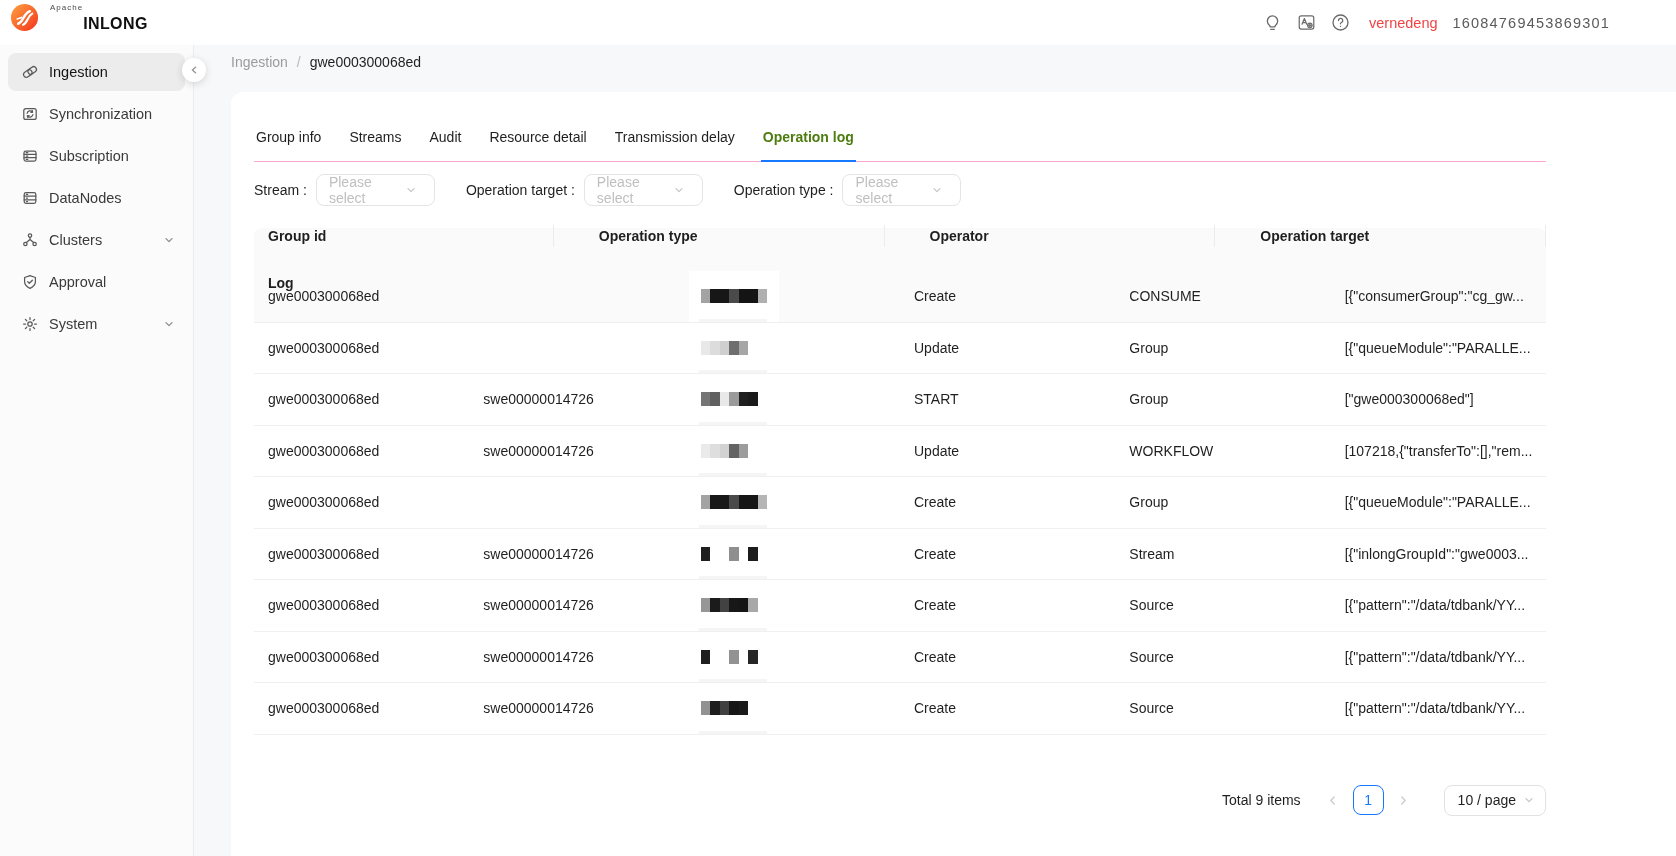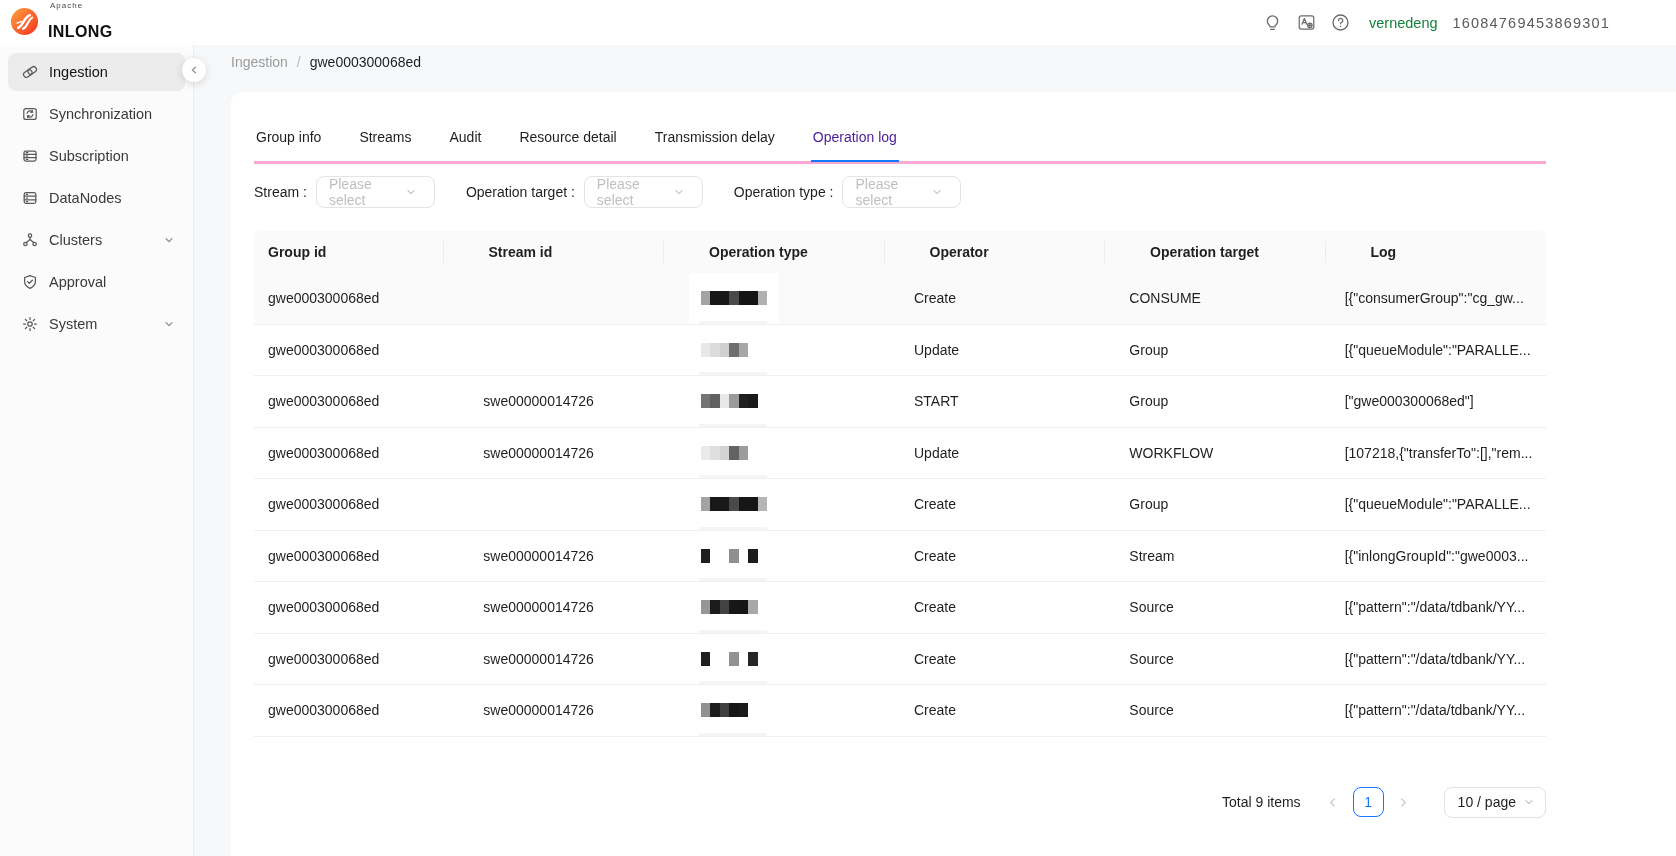--- a/index.html
+++ b/index.html
@@ -3,26 +3,26 @@
 <meta charset="utf-8">
 <style>
   * { margin:0; padding:0; box-sizing:border-box; }
   html,body { width:1676px; height:856px; overflow:hidden; background:#fff;
     font-family:"Liberation Sans", sans-serif; color:#1f1f1f; }
   body { position:relative; }
 
   
   .topbar { position:absolute; left:0; top:0; width:1676px; height:45px; background:#fff; z-index:5; }
   .logo-wrap { position:absolute; left:9px; top:2px; display:flex; align-items:center; }
-  .logo-texts { margin-left:8px; display:flex; flex-direction:column; line-height:1; }
+  .logo-texts { margin-left:8px; display:flex; flex-direction:row; line-height:1; }
   .logo-apache { font-size:8px; color:#4a4a4a; letter-spacing:1px; margin-bottom:2px; margin-left:2px; }
   .logo-name { font-size:16px; font-weight:800; color:#101010; letter-spacing:.4px;margin-top:12px; }
   .topbar-right { position:absolute; left:1263px; top:0; height:45px; display:flex; align-items:center; gap:15px; white-space:nowrap; }
   .topbar-right .hicon { display:inline-flex; width:19px; height:19px; color:#6b6b6b; cursor:pointer; }
-  .username { font-size:14.5px; color:#15803d; margin-left:4px; }
+  .username { font-size:14.5px; color:#ef4444; margin-left:4px; }
   .session-id { font-size:14.5px; color:#5a5a5a; letter-spacing:1.2px; }
 
   
   .main-bg { position:absolute; left:194px; top:45px; right:0; bottom:0; background:#f7f8fa; }
   .sidebar { position:absolute; left:0; top:45px; width:194px; bottom:0; background:#fbfbfb; border-right:1px solid #ececec; padding-top:6px; }
 
   
   .side-item { display:flex; align-items:center; height:38px; margin:2px 8px 4px 8px; padding:0 10px 0 14px; border-radius:8px; cursor:pointer; font-size:14.5px; color:#3a3a3a; }
   .side-item.active { background:#ececec; color:#141414; font-weight:500; }
   .side-icon { width:16px; height:16px; display:inline-flex; margin-right:11px; color:#595959; flex:none; }
@@ -35,35 +35,35 @@
   .breadcrumb { position:absolute; left:231px; top:54px; font-size:14px; display:flex; align-items:center; z-index:2; }
   .bc-parent { color:#9b9b9b; cursor:pointer; }
   .bc-sep { color:#b9b9b9; margin:0 9px; }
   .bc-current { color:#1f1f1f; font-weight:500; }
 
   
   .card { position:absolute; left:231px; top:92px; width:1469px; height:790px; background:#fff; border-radius:12px; padding:23px 0 0 23px; z-index:1; }
   .card-inner { width:1292px; }
 
   
-  .tabbar { display:flex; gap:34px; border-bottom:3px solid #f9a8d4; }
+  .tabbar { display:flex; gap:24px; border-bottom:1px solid #f9a8d4; }
   .tab { font-size:14px; padding:14px 2px 15px 2px; cursor:pointer; color:#1f1f1f; border-bottom:2px solid transparent; margin-bottom:-1px; }
-  .tab.active { color:#4c1d95; border-bottom-color:#1677ff; font-weight:400; }
+  .tab.active { color:#4d7c0f; border-bottom-color:#1677ff; font-weight:700; }
 
   
   .filters { display:flex; align-items:center; margin-top:12px; }
   .fgroup { display:flex; align-items:center; margin-right:31px; }
   .flabel { font-size:14px; color:#1f1f1f; margin-right:9px; }
   .fselect { width:119px; height:32px; border:1px solid #e4e4e4; border-radius:8px; background:#fff; display:flex; align-items:center; padding:0 17px 0 12px; cursor:pointer; }
   .fselect .ph { flex:1; font-size:14px; color:#bfbfbf; }
   .fselect .sel-chev { width:12px; height:12px; color:#c6c6c6; display:inline-flex; }
 
   
   .table { margin-top:22px; }
-  .thead { display:grid; grid-template-columns:repeat(6,1fr); background:#fafafa; border-radius:8px 8px 0 0; height:43px;gap:31px; }
+  .thead { display:grid; grid-template-columns:repeat(4,1fr); background:#fafafa; border-radius:8px 8px 0 0; height:43px;gap:31px; }
   .th { position:relative; display:flex; align-items:center; padding-left:14px; font-size:14px; font-weight:700; color:#1f1f1f; }
   .th:not(:last-child)::after { content:''; position:absolute; right:0; top:50%; transform:translateY(-50%); width:1px; height:22px; background:#ececec; }
   .tr { display:grid; grid-template-columns:repeat(6,1fr); height:51.5px; border-bottom:1px solid #f0f0f0; }
   .tr.first { background:#fafafa; }
   .td { display:flex; align-items:center; padding-left:14px; font-size:14px; color:#1f1f1f; overflow:hidden; white-space:nowrap; text-overflow:ellipsis; }
   .td span { overflow:hidden; text-overflow:ellipsis; white-space:nowrap; }
   .td.op { position:relative; padding-left:0; }
   .op-mask { position:absolute; left:4px; top:-1px; bottom:-1px; width:90px; background:#fff; display:flex; align-items:center; padding-left:12px; }
   .op-mask::after { content:''; position:absolute; left:10px; width:68px; height:9px; bottom:-5px; background:#f5f5f5; }
   .redact { display:flex; height:14px; }
@@ -271,21 +271,20 @@
               <svg viewBox="0 0 12 12" fill="none" stroke="currentColor" stroke-width="1.3" stroke-linecap="round" stroke-linejoin="round">
                 <path d="M3 4.6l3 3 3-3"></path>
               </svg>
             </span>
           </div>
         </div>
       </div>
     <div class="table">
       <div class="thead">
           <div class="th">Group id</div>
-          <div class="th">Stream id</div>
           <div class="th">Operation type</div>
           <div class="th">Operator</div>
           <div class="th">Operation target</div>
           <div class="th">Log</div>
         </div>
       <div>
           <div class="tr first">
             <div class="td">
               <span>gwe000300068ed</span>
             </div>

